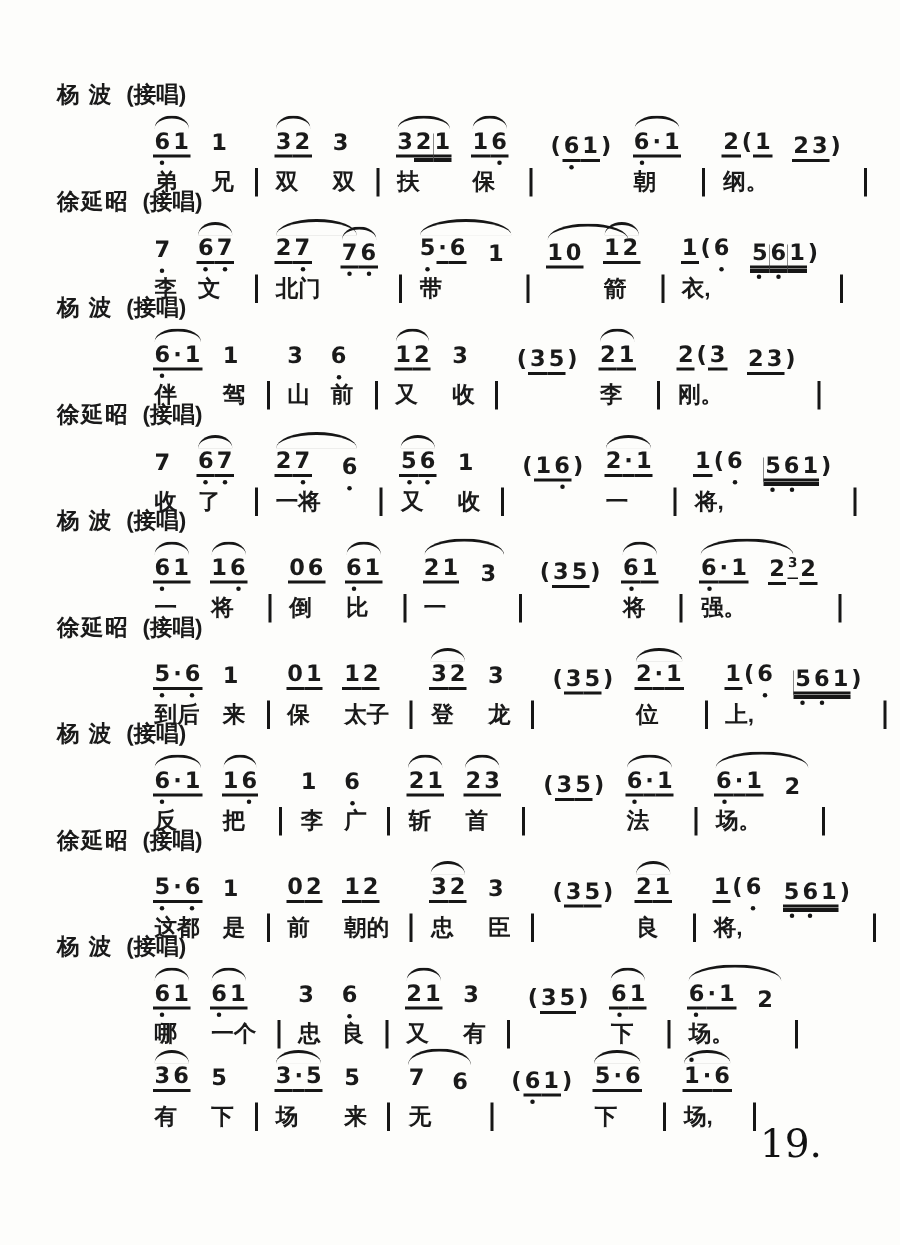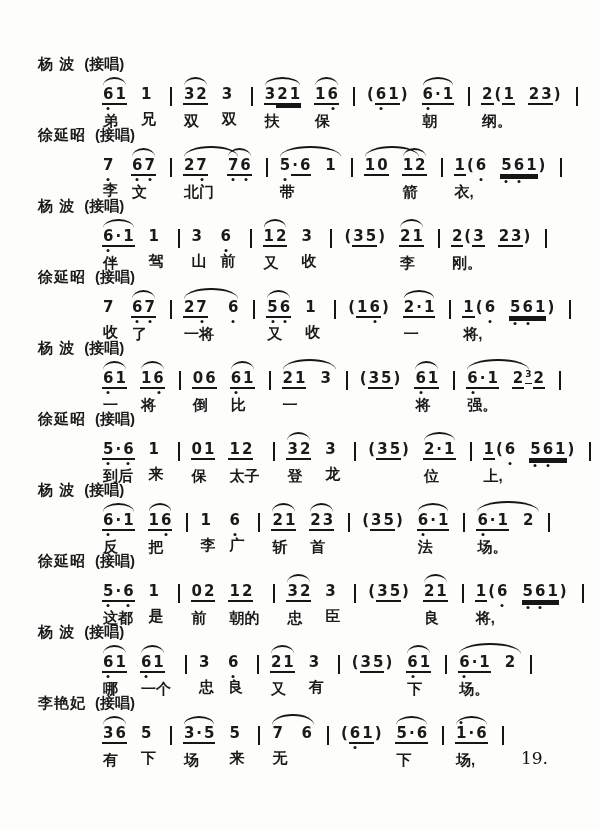--- a/index.html
+++ b/index.html
@@ -8,21 +8,21 @@
     background:#fdfdfb;
     color:#1a1a1a;
     font-family:"Liberation Sans",sans-serif;
     overflow:hidden;
   }
   .page{box-sizing:border-box;width:600px;height:830px;padding:56px 26px 0 38px;position:relative;}
   .section{height:71px;}
   .label-row{font-size:15px;font-weight:700;line-height:16px;white-space:nowrap;}
   .singer{letter-spacing:1px;}
   .cue{margin-left:9px;}
-  .music-row{display:flex;align-items:flex-start;padding-left:64px;margin-top:11px;}
+  .music-row{display:flex;align-items:flex-end;padding-left:64px;margin-top:11px;}
   .cell{margin-right:13px;flex:0 0 auto;}
   .notes{
     position:relative;display:inline-block;
     font-family:"DejaVu Sans",sans-serif;font-weight:700;font-size:15px;line-height:17px;
     padding-top:3px;white-space:nowrap;
   }
   .seg{position:relative;display:inline-block;padding:0 1px;}
   .seg.u1{border-bottom:2px solid #161616;}
   .seg.u2{border-bottom:2px solid #161616;box-shadow:0 3px 0 0 #161616;}
   .seg.db::after{
@@ -38,21 +38,21 @@
   i.arc{
     position:absolute;left:1px;right:1px;top:-6px;height:7px;
     border-top:2px solid #161616;
     border-radius:50% 50% 0 0/100% 100% 0 0;
   }
   i.arc.wide{right:-30px;top:-8px;height:9px;}
   .bar{width:2px;height:19px;background:#161616;margin:4px 11px 0 1px;flex:0 0 auto;}
   .lyr{font-size:15px;font-weight:700;margin-top:7px;white-space:nowrap;padding-left:1px;min-height:16px;}
   .page-number{
     position:absolute;right:52px;top:748px;
-    font-family:"DejaVu Serif",serif;font-size:17px;color:#111;
+    font-family:"DejaVu Serif",serif;font-size:26px;color:#111;
   }
 </style>
 </head>
 <body>
 
 <div class="page">
   <div>
       <div class="section">
         <div class="label-row"><span class="singer">杨  波</span><span class="cue">(接唱)</span></div>
         <div class="music-row">
@@ -227,21 +227,20 @@
           <div class="bar"></div>
           <div class="cell"><div class="notes"><span class="seg">(</span><span class="seg u1">3</span><span class="seg u1">5</span><span class="seg">)</span></div><div class="lyr"></div></div>
           <div class="cell"><div class="notes"><i class="arc"></i><span class="seg u1 db">6</span><span class="seg u1">1</span></div><div class="lyr">下</div></div>
           <div class="bar"></div>
           <div class="cell"><div class="notes"><i class="arc wide"></i><span class="seg u1 db">6</span><span class="seg u1">·</span><span class="seg u1">1</span></div><div class="lyr">场。</div></div>
           <div class="cell"><div class="notes"><span class="seg">2</span></div><div class="lyr"></div></div>
           <div class="bar"></div>
         </div>
       </div>
       <div class="section">
-        <div class="label-row"><span class="singer">李艳妃</span><span class="cue">(接唱)</span></div>
         <div class="music-row">
           <div class="cell"><div class="notes"><i class="arc"></i><span class="seg u1">3</span><span class="seg u1">6</span></div><div class="lyr">有</div></div>
           <div class="cell"><div class="notes"><span class="seg">5</span></div><div class="lyr">下</div></div>
           <div class="bar"></div>
           <div class="cell"><div class="notes"><i class="arc"></i><span class="seg u1">3</span><span class="seg u1">·</span><span class="seg u1">5</span></div><div class="lyr">场</div></div>
           <div class="cell"><div class="notes"><span class="seg">5</span></div><div class="lyr">来</div></div>
           <div class="bar"></div>
           <div class="cell"><div class="notes"><i class="arc wide"></i><span class="seg">7</span></div><div class="lyr">无</div></div>
           <div class="cell"><div class="notes"><span class="seg">6</span></div><div class="lyr"></div></div>
           <div class="bar"></div>

